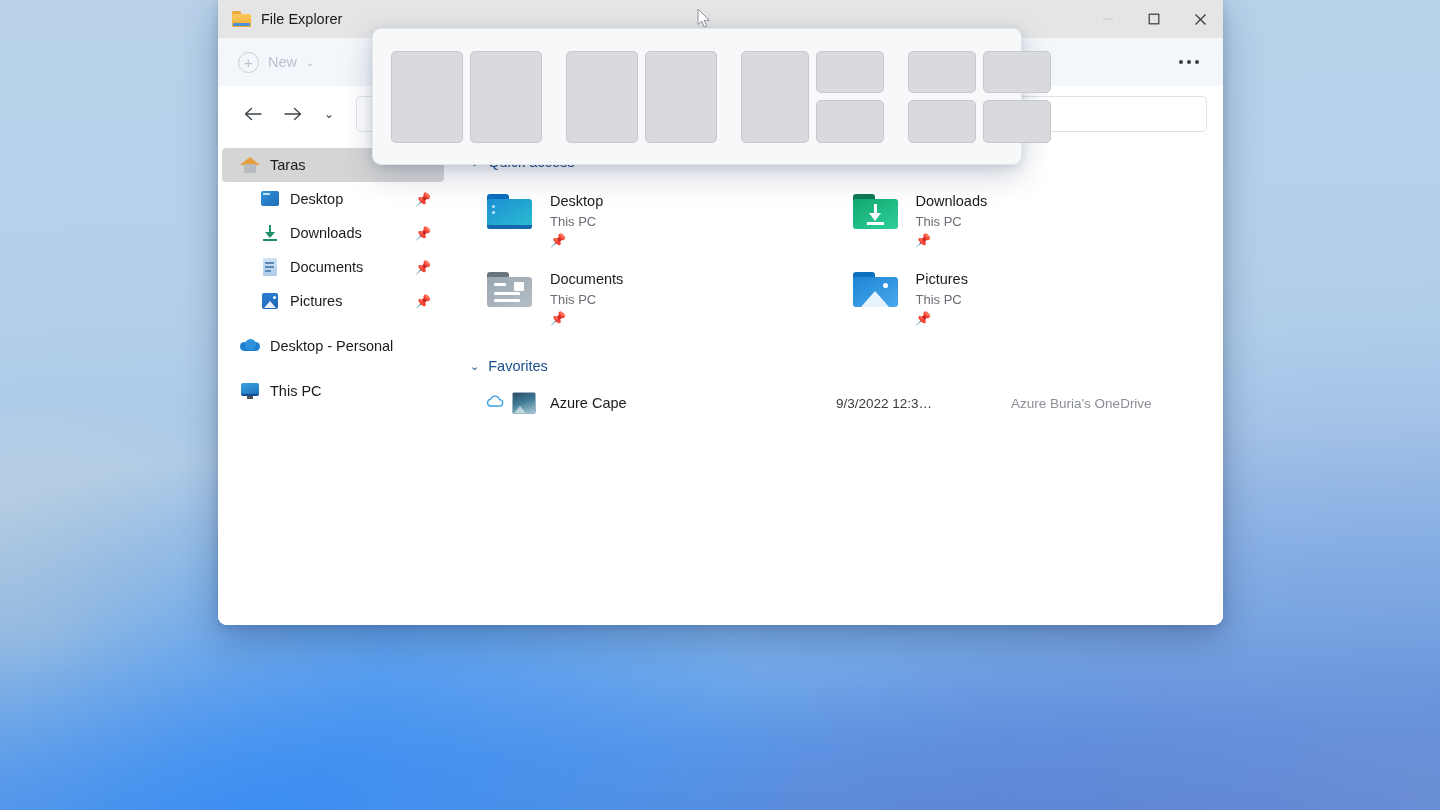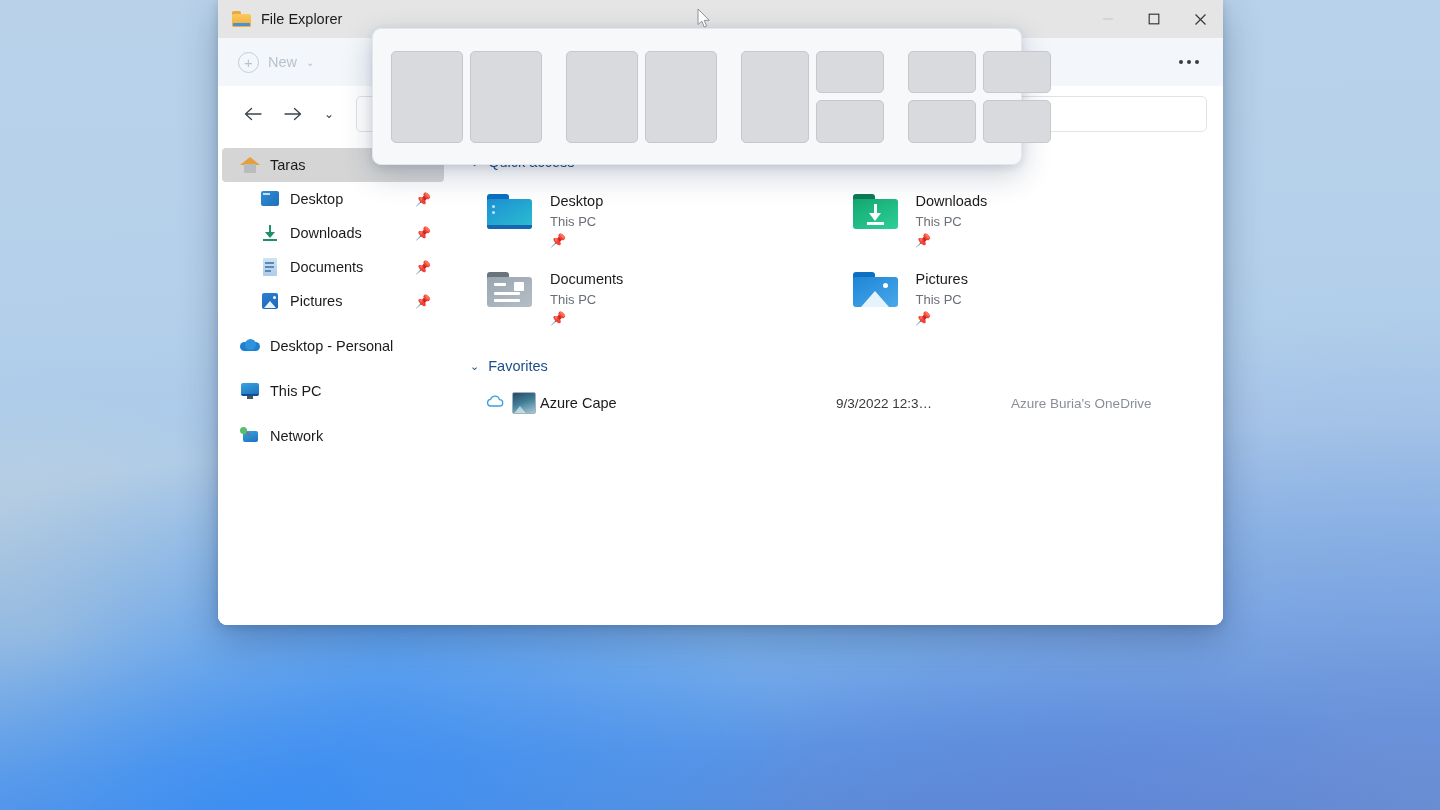--- a/index.html
+++ b/index.html
@@ -274,21 +274,21 @@
   .fav-cloud { width: 20px; flex: none; color: #3b9fe0; font-size: 14px; }
   .fav-thumb {
     width: 24px; height: 22px; flex: none; margin-left: 6px; border-radius: 2px;
     background: linear-gradient(160deg,#2a4a63 0%, #3e7c96 45%, #a8c8d6 100%);
     border: 1px solid #9fb4c2; position: relative; overflow: hidden;
   }
   .fav-thumb::after {
     content: ""; position: absolute; left: -2px; bottom: -4px; width: 0; height: 0;
     border-left: 9px solid transparent; border-right: 9px solid transparent; border-bottom: 11px solid rgba(255,255,255,0.55);
   }
-  .fav-name { font-size: 14.5px; color: #1b1b1b; margin-left: 4px; flex: 1; }
+  .fav-name { font-size: 14.5px; color: #1b1b1b; margin-left: 14px; flex: 1; }
   .fav-date { font-size: 13.5px; color: #3a3a3a; width: 175px; text-align: left; }
   .fav-owner { font-size: 13.5px; color: #8a8f95; width: 190px; text-align: left; }
 
   
   .statusbar {
     height: 38px; flex: none; display: flex; align-items: center;
     padding: 0 16px 0 20px; background: #fff; border-top: 1px solid #eceff2;
   }
   .status-text { font-size: 13px; color: #3a3a3a; }
   .view-toggles { margin-left: auto; display: flex; gap: 14px; align-items: center; }
@@ -451,28 +451,20 @@
         <div class="nav-item">
           <span class="ico ico-pc">
               <span class="mon"></span>
               <span class="stand"></span>
             </span>
           <span>This PC</span>
         </div>
 
         <div class="nav-gap"></div>
 
-        <div class="nav-item">
-          <span class="ico ico-net">
-              <span class="mon2"></span>
-              <span class="wire"></span>
-              <span class="node"></span>
-            </span>
-          <span>Network</span>
-        </div>
       </div>
 
       <div class="content">
 
         <div class="group-head">
           <span class="chev">⌄</span>
           <span>Quick access</span>
         </div>
 
         <div class="qa-grid">

